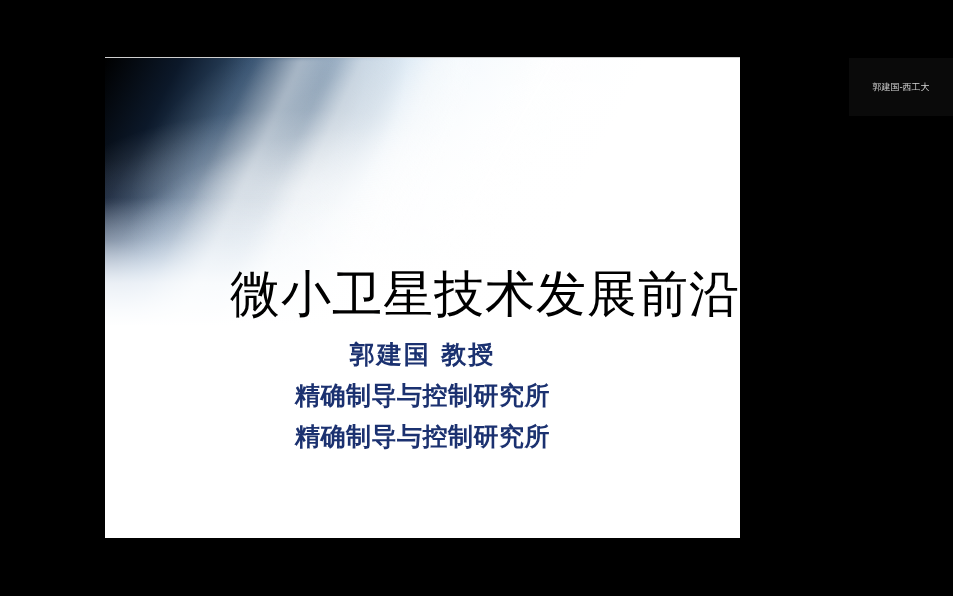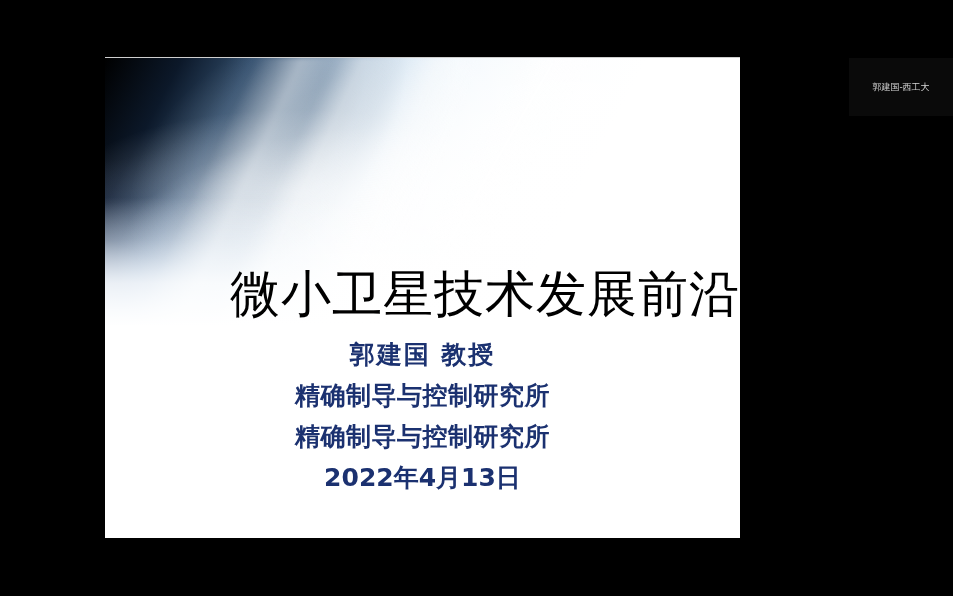--- a/index.html
+++ b/index.html
@@ -197,21 +197,20 @@
       <div id="cloud-streaks"></div>
       <div id="photo-fade"></div>
     </div>
 
     <div id="slide-title">微小卫星技术发展前沿</div>
 
     <div id="slide-byline">
       <div class="byline-line presenter">郭建国  教授</div>
       <div class="byline-line institute">精确制导与控制研究所</div>
       <div class="byline-line school">精确制导与控制研究所</div>
-      <div class="byline-line date">2022年4月13日</div>
     </div>
 
   </div>
 
   <div id="self-view">
     <div id="self-view-name">郭建国-西工大</div>
   </div>
 
 </div>
 

